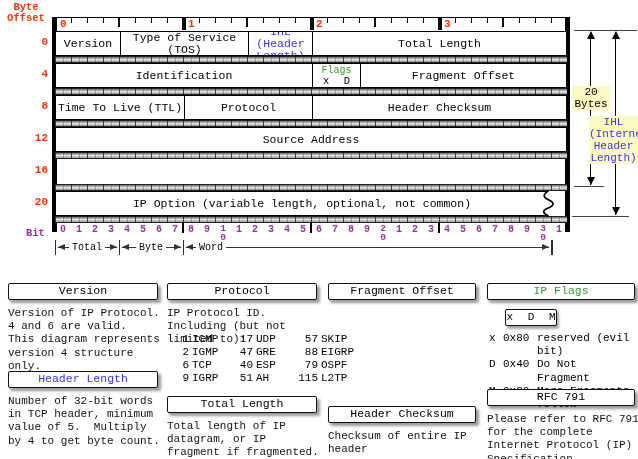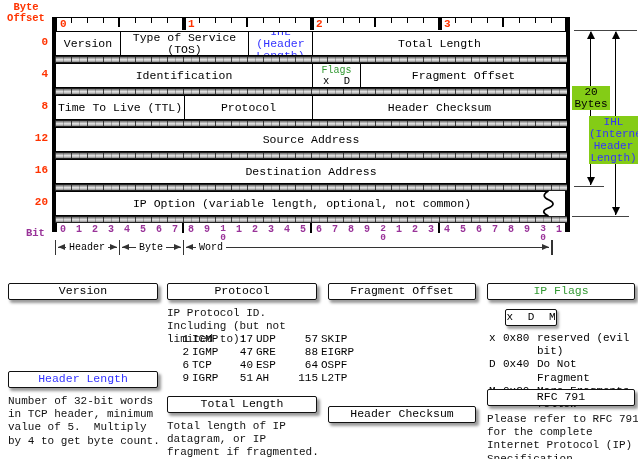--- a/index.html
+++ b/index.html
@@ -51,21 +51,21 @@
   .ah-left{top:244px;border-top:3.5px solid transparent;border-bottom:3.5px solid transparent;border-right:7px solid #333;}
   .ah-right{top:244px;border-top:3.5px solid transparent;border-bottom:3.5px solid transparent;border-left:7px solid #333;}
   .mlabel{position:absolute;top:241.5px;font-size:10px;line-height:12px;background:#fff;
     padding:0 3px;white-space:nowrap;z-index:3;}
 
   .hline{position:absolute;height:1.2px;background:#444;}
   .varrow{position:absolute;width:1.4px;background:#000;z-index:1;}
   .ah-up{border-left:4px solid transparent;border-right:4px solid transparent;border-bottom:8px solid #000;z-index:1;}
   .ah-down{border-left:4px solid transparent;border-right:4px solid transparent;border-top:8px solid #000;z-index:1;}
   .bracket-label{position:absolute;text-align:center;font-size:11px;line-height:12px;
-    background:#84cc16;z-index:3;}
+    background:#fef9c3;z-index:3;}
 
   #squiggle{position:absolute;left:540px;top:190px;z-index:2;}
 
   
   .note-title{position:absolute;height:17px;box-sizing:border-box;background:#fff;
     border:1.5px solid #111;border-radius:2px;box-shadow:2.5px 3px 3px rgba(0,0,0,.4);
     text-align:center;font-size:11.5px;line-height:13.5px;}
   .note-body{position:absolute;font-size:11px;line-height:13.2px;color:#111;white-space:pre-wrap;}
   #proto-table{position:absolute;left:174px;top:333px;width:141px;display:grid;
     grid-template-columns:18px 42px 22px 38px 27px 1fr;font-size:11px;line-height:13px;}
@@ -130,23 +130,20 @@
     <div class="cell" style="width:128px">Protocol</div>
     <div class="cell" style="flex:1">Header Checksum</div>
   </div>
   <div class="sep" style="top:120px"></div>
 
   <div class="row" style="top:127px">
     <div class="cell" style="flex:1">Source Address</div>
   </div>
   <div class="sep" style="top:152px"></div>
 
-  <div class="row" style="top:159px">
-    <div class="cell" style="flex:1">Destination Address</div>
-  </div>
   <div class="sep" style="top:184px"></div>
 
   <div class="row" style="top:191px;width:493px;border-right:none;box-shadow:none">
     <div class="cell" style="flex:1">IP Option (variable length, optional, not common)</div>
   </div>
   <svg id="squiggle" width="18" height="28" viewBox="0 0 18 28">
     <path d="M8,1.2 Q0,6 9,10 Q18,14.5 7,18.5 Q0,21.8 8,25.8" fill="none" stroke="#000" stroke-width="1.7" stroke-linecap="round"></path>
   </svg>
   <div class="sep" style="top:216px"></div>
 
@@ -203,37 +200,38 @@
   <div class="mbar" style="left:551px"></div>
   <div class="mline" style="left:58px;width:59px"></div>
   <div class="mline" style="left:122px;width:59px"></div>
   <div class="mline" style="left:186px;width:363px"></div>
   <div class="ah ah-left" style="left:58px"></div>
   <div class="ah ah-right" style="left:110px"></div>
   <div class="ah ah-left" style="left:122px"></div>
   <div class="ah ah-right" style="left:174px"></div>
   <div class="ah ah-left" style="left:186px"></div>
   <div class="ah ah-right" style="left:542px"></div>
-  <div class="mlabel" style="left:87px;transform:translateX(-50%)">Header</div>
+  <div class="mlabel" style="left:87px;transform:translateX(-50%)">Total</div>
   <div class="mlabel" style="left:151px;transform:translateX(-50%)">Byte</div>
   <div class="mlabel" style="left:196px">Word</div>
 
   <div class="hline" style="left:574px;top:30px;width:63px"></div>
   <div class="varrow" style="left:590px;top:32px;height:153px"></div>
   <div class="ah ah-up" style="left:586.5px;top:31px"></div>
   <div class="ah ah-down" style="left:586.5px;top:177px"></div>
   <div class="hline" style="left:574px;top:185.5px;width:30px"></div>
   <div class="varrow" style="left:615px;top:32px;height:183px"></div>
   <div class="ah ah-up" style="left:611.5px;top:31px"></div>
   <div class="ah ah-down" style="left:611.5px;top:207px"></div>
   <div class="hline" style="left:572px;top:215.5px;width:57px"></div>
   <div class="bracket-label" style="left:572px;top:86px;width:38px">20 Bytes</div>
   <div class="bracket-label blue" style="left:589px;top:116px;width:49px">IHL (Internet Header Length)</div>
 
   <div class="note-title" style="left:8px;top:283px;width:150px">Version</div>
+  <div class="note-body" style="left:8px;top:307px;width:153px">Version of IP Protocol.  4 and 6 are valid.  This diagram represents version 4 structure only.</div>
   <div class="note-title blue" style="left:8px;top:371px;width:150px">Header Length</div>
   <div class="note-body" style="left:8px;top:395px;width:156px">Number of 32-bit words in TCP header, minimum value of 5.  Multiply by 4 to get byte count.</div>
 
   <div class="note-title" style="left:167px;top:283px;width:150px">Protocol</div>
   <div class="note-body" style="left:167px;top:307px;width:154px">IP Protocol ID.  Including (but not limited to):</div>
   <div id="proto-table">
       <span class="pnum">1</span>
       <span class="pname">ICMP</span>
       <span class="pnum">17</span>
       <span class="pname">UDP</span>
@@ -242,34 +240,35 @@
       <span class="pnum">2</span>
       <span class="pname">IGMP</span>
       <span class="pnum">47</span>
       <span class="pname">GRE</span>
       <span class="pnum">88</span>
       <span class="pname">EIGRP</span>
       <span class="pnum">6</span>
       <span class="pname">TCP</span>
       <span class="pnum">40</span>
       <span class="pname">ESP</span>
-      <span class="pnum">64</span>
+      <span class="pnum">79</span>
       <span class="pname">OSPF</span>
       <span class="pnum">9</span>
       <span class="pname">IGRP</span>
       <span class="pnum">51</span>
       <span class="pname">AH</span>
       <span class="pnum">115</span>
       <span class="pname">L2TP</span>
     </div>
   <div class="note-title" style="left:167px;top:396px;width:150px">Total Length</div>
   <div class="note-body" style="left:167px;top:420px;width:156px">Total length of IP datagram, or IP fragment if fragmented.  Measured in Byte.</div>
 
   <div class="note-title" style="left:328px;top:283px;width:148px">Fragment Offset</div>
   <div class="note-title" style="left:328px;top:406px;width:148px">Header Checksum</div>
+  <div class="note-body" style="left:328px;top:430px;width:150px">Checksum of entire IP header</div>
 
   <div class="note-title green" style="left:487px;top:283px;width:148px">IP Flags</div>
   <div id="xdm-box">x D M</div>
   <div id="flags-list">
     <div class="flag-row">
       <span>x</span>
       <span>0x80</span>
       <span>reserved (evil bit)</span>
     </div>
     <div class="flag-row">

